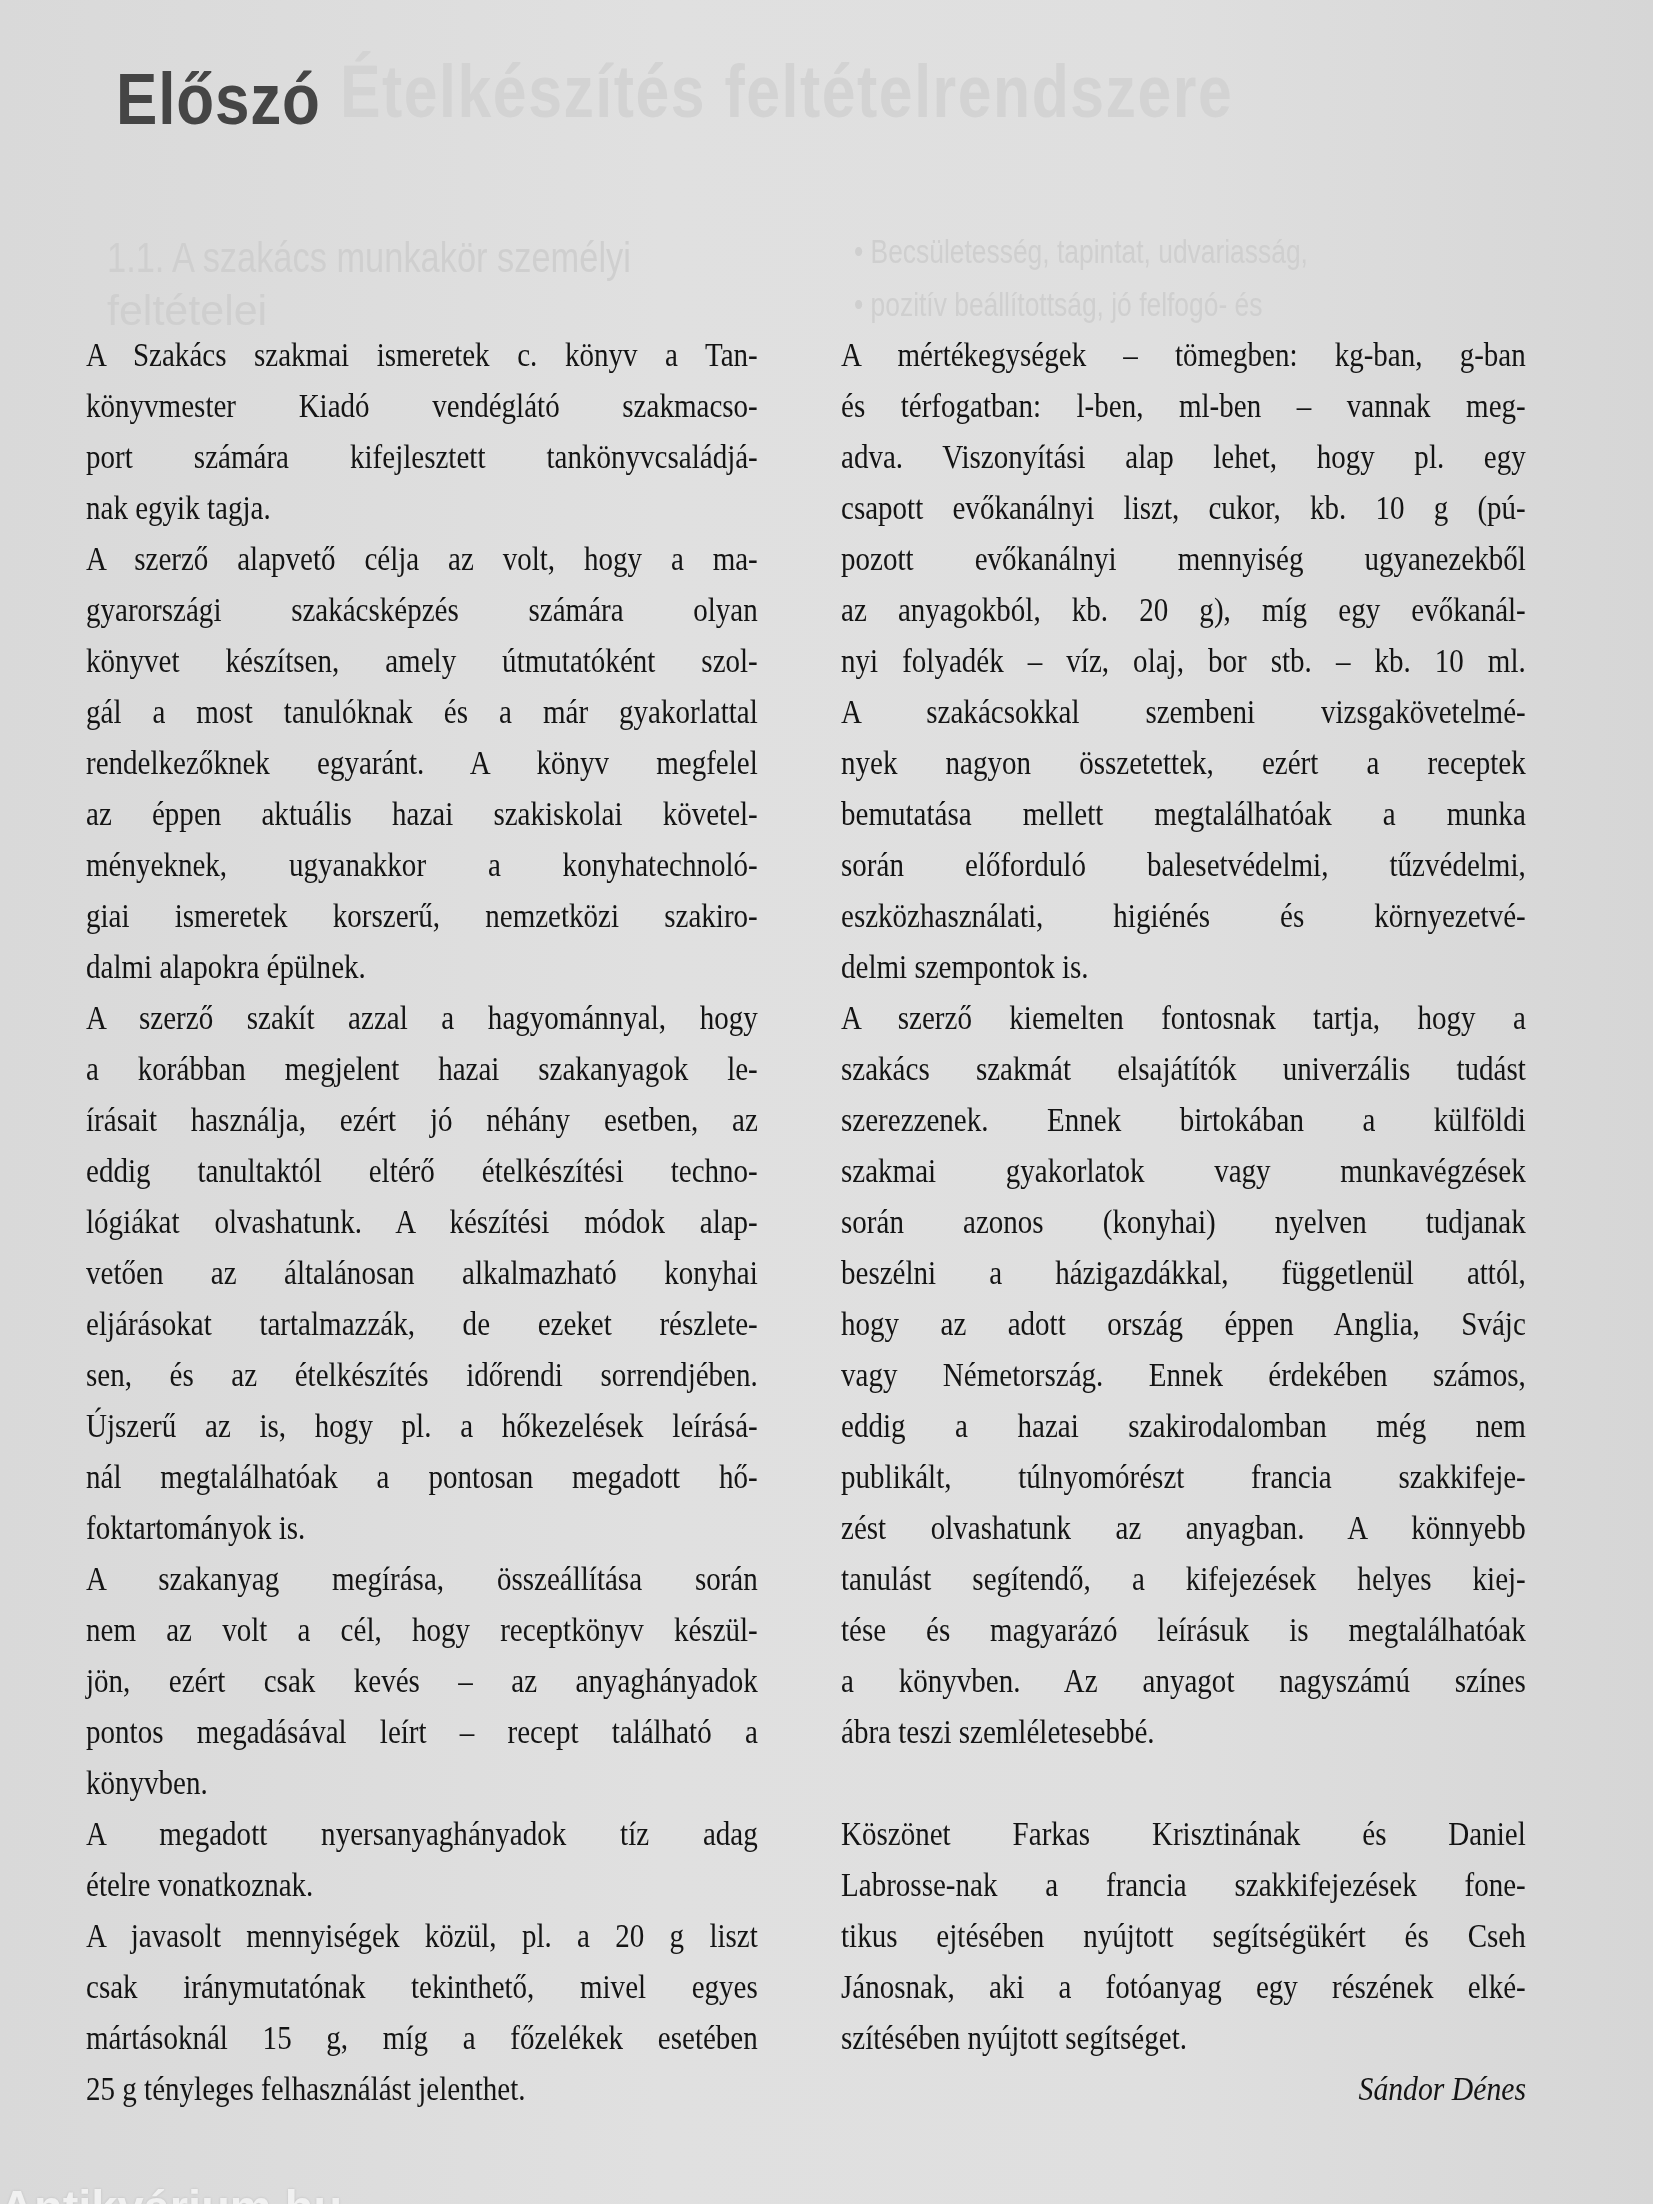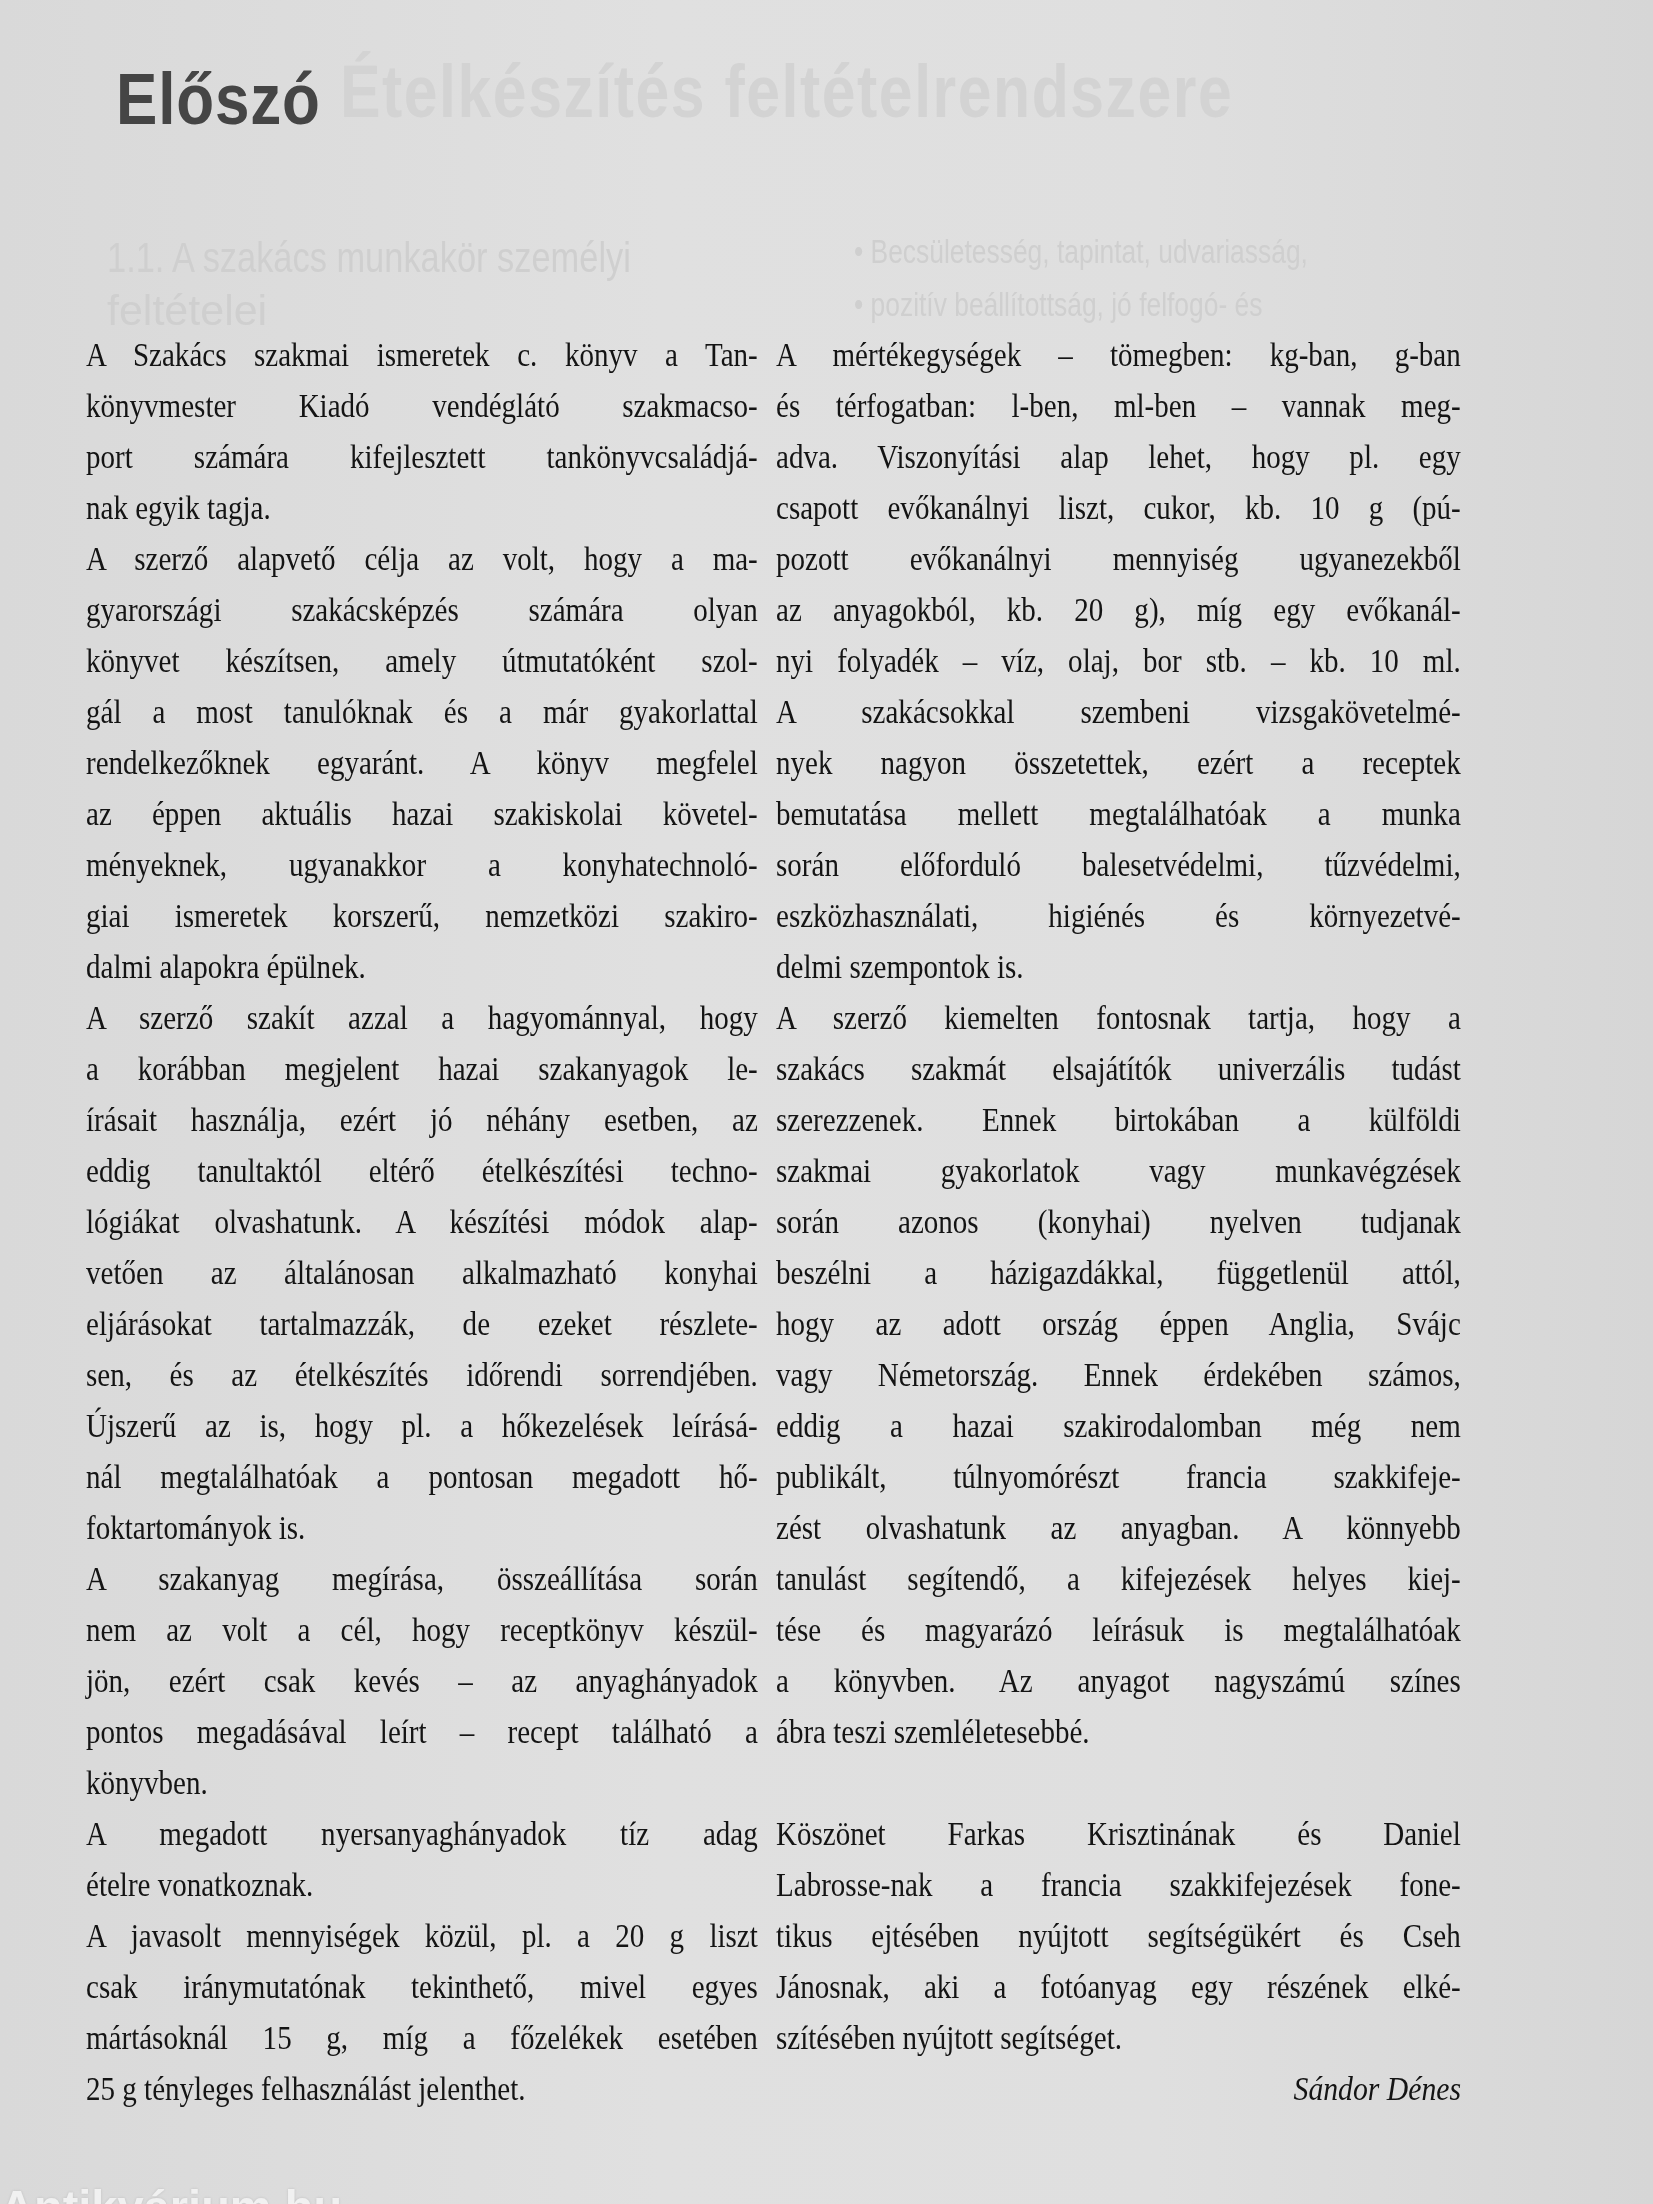--- a/index.html
+++ b/index.html
@@ -22,21 +22,21 @@
   #ghost-bul2 { left: 854px; top: 286px; font-size: 33px; font-weight: normal; transform: scaleX(0.8); transform-origin: left;}
   .title {
     position: absolute; left: 116px; top: 58px; margin: 0;
     font-family: "Liberation Sans", "DejaVu Sans", sans-serif;
     font-weight: bold; font-size: 72px; color: #454545;
     transform: scaleX(0.86); transform-origin: left;
     letter-spacing: 1px;
   }
   .col { position: absolute; top: 330px; }
   #col-left { left: 86px; width: 672px; }
-  #col-right { left: 776px; width: 685px; }
+  #col-right { left: 841px; width: 685px; }
   .line {
     font-size: 33px; line-height: 51px; height: 51px;
     text-align: justify; text-align-last: justify;
     white-space: nowrap; overflow: visible;
     transform: scaleX(0.88); transform-origin: left;
     width: 113.6%;
   }
   .line.last { text-align-last: left; }
   .gap { height: 51px; }
   .signature {

